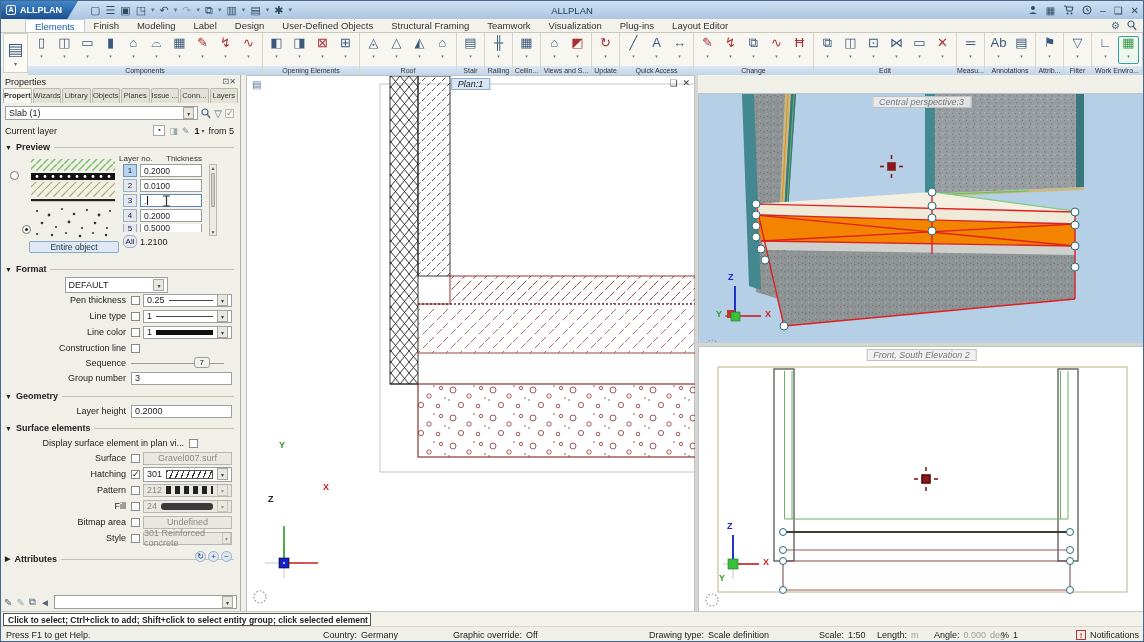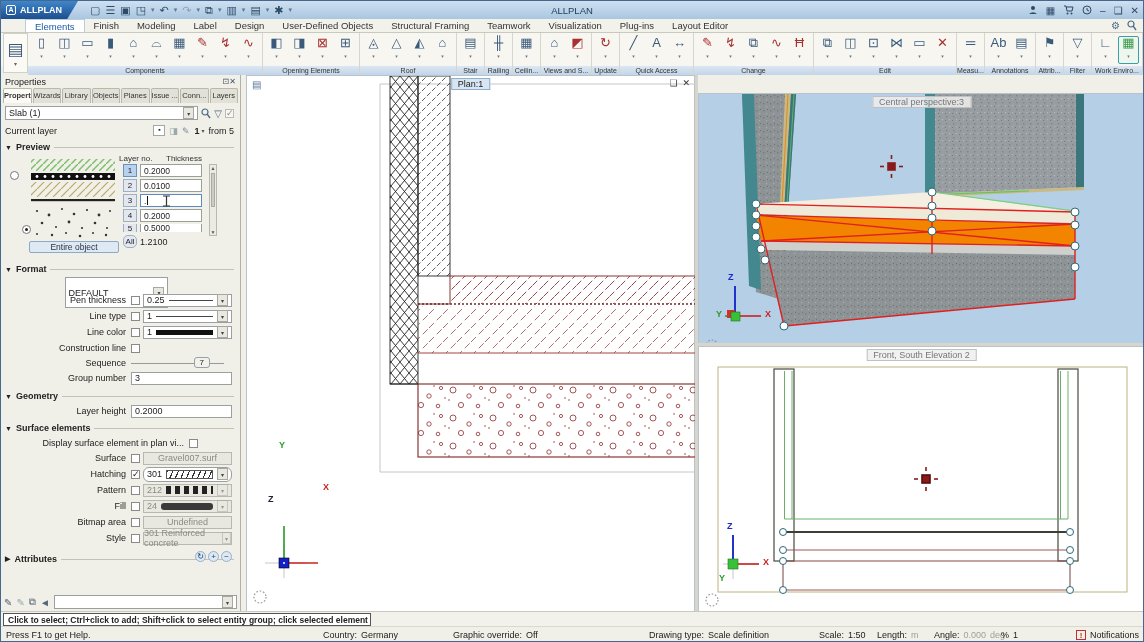--- a/index.html
+++ b/index.html
@@ -64,21 +64,21 @@
   .lnbtn.on{background:#b8d2ee;border-color:#6a92c0;}
   .thfield{width:62px;height:13px;background:#fff;border:1px solid #98a098;font-size:8.5px;display:flex;align-items:center;padding:0 3px;}
   .caret{display:inline-block;width:1px;height:9px;background:#111;margin-left:1px;}
   .minibtn{width:11px;height:11px;border:1px solid #9ab0c8;border-radius:6px;background:#dce8f4;font-size:8px;line-height:9px;text-align:center;color:#246;}
   
   #plan{top:74px;left:245px;width:449px;height:538px;background:#fff;border:1px solid #b8c4cc;}
   #persp{top:92px;left:697px;width:447px;height:268px;background:#b5cfe6;border:1px solid #b8c4cc;}
   #elev{top:345px;left:697px;width:447px;height:267px;background:#fff;border:1px solid #b8c4cc;}
   #vsplit{top:74px;left:694px;width:3px;height:538px;background:#d8d6cc;}
   #hsplit{top:342px;left:694px;right:0;height:3px;background:#d8d6cc;}
-  .vtitle{position:absolute;top:2px;left:50%;transform:translateX(-50%);background:rgba(238,238,238,.85);border:1px solid #c0c0c0;color:#777;font-size:9px;padding:0 6px;white-space:nowrap;}
+  .vtitle{position:absolute;top:2px;left:50%;transform:translateX(-50%);background:rgba(238,238,238,.85);border:1px solid #c0c0c0;color:#777;font-size:9px;padding:0 6px;white-space:nowrap;font-style:italic;}
   .vtitle.tab{background:#d8e6f4;border:1px solid #8fb0cc;color:#222;}
   .wctl{position:absolute;top:2px;right:4px;font-size:9px;color:#333;display:flex;gap:5px;}
   .axlbl{position:absolute;font-size:9px;font-weight:bold;}
   
   #sbar1{left:0;right:0;bottom:15px;height:15px;background:#f2f1ea;border-top:1px solid #c9c9c0;}
   #msgbox{position:absolute;left:2px;top:1px;width:368px;height:13px;background:#fff;border:1px solid #555;font-size:8.5px;font-weight:bold;display:flex;align-items:center;padding:0 4px;white-space:nowrap;overflow:hidden;}
   #sbar2{left:0;right:0;bottom:0;height:15px;background:#f0efe8;border-top:1px solid #d8d8d0;font-size:9px;color:#222;}
   .sb2item{position:absolute;top:0;height:15px;display:flex;align-items:center;gap:4px;white-space:nowrap;}
   .dim{color:#a0a09a;}
   .notifico{width:10px;height:10px;border:1px solid #c03030;color:#c03030;font-size:8px;font-weight:bold;text-align:center;line-height:9px;}
@@ -424,21 +424,21 @@
     <div class="abs" style="top:166px;left:28px;width:90px;height:12px;background:#dfe9f4;border:1px solid #8aaac8;border-radius:2px;text-align:center;font-size:8.5px;line-height:10px;color:#234;">Entire object</div>
 
     
     <div class="shead abs" style="top:188px;">
       <span class="tri">▼</span>
         <span>Format</span>
     </div>
     <div class="srow abs" style="top:202px;flex-direction:column;">
       <span class="slab">Layer</span>
       <span class="sctrl">
-          <span class="fieldbox" style="flex:1;height:31px;justify-content:flex-end;">
+          <span class="fieldbox" style="flex:1;height:16px;justify-content:flex-end;">
             <span>DEFAULT</span>
             <span class="dd"></span>
           </span>
         </span>
     </div>
     <div class="srow abs" style="top:218px;">
       <span class="slab">Pen thickness</span>
       <span class="sctrl">
           <span class="cb"></span>
         <span class="fieldbox" style="flex:1;height:13px;gap:4px;">
@@ -523,21 +523,21 @@
           <span class="cb"></span>
         <span class="disabledf" style="flex:1;">
             <span>Gravel007.surf</span>
           </span>
         </span>
     </div>
     <div class="srow abs" style="top:392px;">
       <span class="slab">Hatching</span>
       <span class="sctrl">
           <span class="cb checked"></span>
-        <span class="fieldbox" style="flex:1;height:15px;gap:4px;border-radius:6px;">
+        <span class="fieldbox" style="flex:1;height:15px;gap:4px;">
             <span>301</span>
             <span class="hatchsw"></span>
             <span class="dd"></span>
           </span>
         </span>
     </div>
     <div class="srow abs" style="top:408px;">
       <span class="slab">Pattern</span>
       <span class="sctrl">
           <span class="cb"></span>

